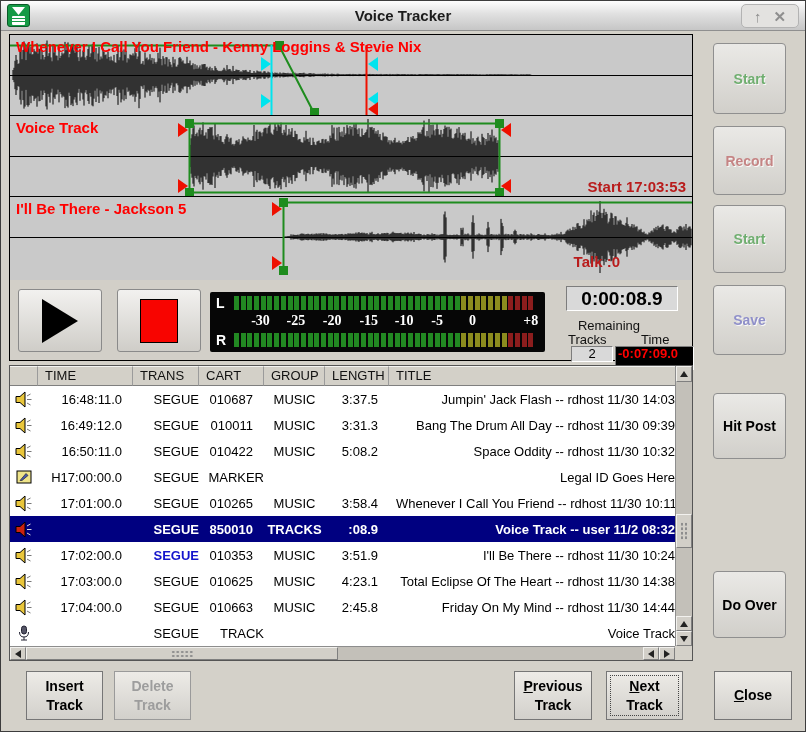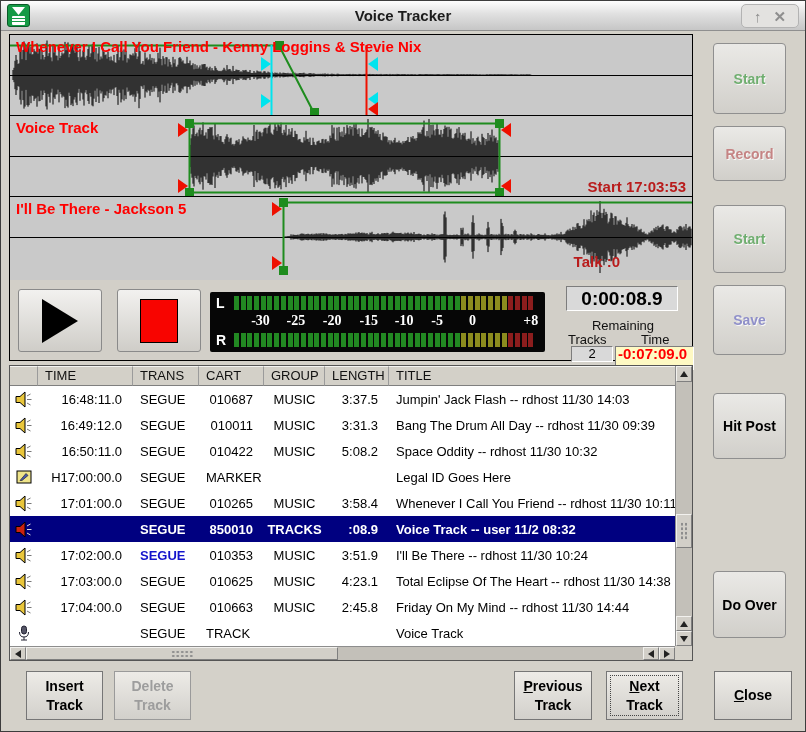--- a/index.html
+++ b/index.html
@@ -55,49 +55,49 @@
   #meter-l-label { top:3px; } #meter-r-label { top:40px; }
   .seg-row { position:absolute; left:24px; width:305px; height:14px; display:flex; }
   #meter-l-segs { top:4px; } #meter-r-segs { top:41px; }
   .seg { width:5px; height:14px; margin-right:1.7px; flex:none; }
   #meter-scale { position:absolute; left:24px; top:21px; width:305px; height:16px; }
   #meter-scale span { position:absolute; transform:translateX(-50%); color:#fff; font-weight:bold; font-size:14px;font-family:Liberation Serif, serif; }
   #elapsed { position:absolute; left:556px; top:6px; width:112px; height:25px;
     background:#d9d9d9; border-top:1px solid #7d7d7d; border-left:1px solid #7d7d7d;
     border-bottom:1px solid #fff; border-right:1px solid #fff;
     text-align:center; line-height:23px; font-weight:bold; font-size:19px; color:#000; }
-  #remaining-label { position:absolute; left:548px; top:38px; width:130px; text-align:center; font-size:13px; color:#111; }
+  #remaining-label { position:absolute; left:534px; top:38px; width:130px; text-align:center; font-size:13px; color:#111; }
   .rem-col-label { position:absolute; top:52px; font-size:13px; color:#111; }
   #rem-tracks-label { left:558px; } #rem-time-label { left:631px; }
   #rem-tracks-value { position:absolute; left:561px; top:66px; width:42px; height:16px;
     background:#d9d9d9; border-top:1px solid #7d7d7d; border-left:1px solid #7d7d7d;
     border-bottom:1px solid #fff; border-right:1px solid #fff;
     text-align:center; font-size:13px; line-height:14px; color:#000; }
   #rem-time-value { position:absolute; left:605px; top:66px; width:79px; height:24px;
-    background:#fef9c3; border-top:1px solid #7d7d7d; border-left:1px solid #7d7d7d;
+    background:#000000; border-top:1px solid #7d7d7d; border-left:1px solid #7d7d7d;
     border-bottom:1px solid #fff; border-right:1px solid #fff; overflow:hidden;
-    font-size:15px; font-weight:bold; line-height:14px; color:#f00; white-space:nowrap; padding-left:2px; }
+    font-size:13px; font-weight:bold; line-height:14px; color:#f00; white-space:nowrap; padding-left:2px; }
 
   
   #log { position:absolute; left:8px; top:364px; width:684px; height:296px;
     border:1px solid #555; background:#fff; }
   #log-header { display:flex; height:20px; }
   .hcell { background:#d3d0c8; border-right:1px solid #9b9b9b; border-bottom:1px solid #7f7f7f;
     border-top:1px solid #f4f4f2; font-size:13px; color:#111; line-height:18px; padding-left:7px;
     overflow:hidden; white-space:nowrap; }
   .c0{width:28px;flex:none;} .c1{width:95px;flex:none;} .c2{width:66px;flex:none;}
   .c3{width:65px;flex:none;} .c4{width:61px;flex:none;} .c5{width:64px;flex:none;} .c6{flex:1;}
   #log-body { position:absolute; left:0; top:20px; right:17px; bottom:14px; overflow:hidden; }
   .lrow { display:flex; height:26px; align-items:center; background:#fff; font-size:13px; color:#000; }
   .lrow.selected { background:#000080; color:#fff; font-weight:bold; }
   .cell { overflow:hidden; white-space:nowrap; }
   .cell.icon { display:flex; justify-content:center; }
   .cell.r { text-align:right; padding-right:11px; }
   .cell.ctr { text-align:center; }
-  .cell.l { padding-left:7px; }
+  .cell.l { padding-left:7px;text-align:right; }
   .trans-blue { color:#1414cc; font-weight:bold; }
 
   
   .sb-btn { position:absolute; background:#d2cfc8; border:1px solid; border-color:#f2f1ee #7f7f7f #7f7f7f #f2f1ee;
     display:flex; align-items:center; justify-content:center; }
   .arr { width:0; height:0; }
   .arr.up { border-left:4px solid transparent; border-right:4px solid transparent; border-bottom:6px solid #222; }
   .arr.dn { border-left:4px solid transparent; border-right:4px solid transparent; border-top:6px solid #222; }
   .arr.lf { border-top:4px solid transparent; border-bottom:4px solid transparent; border-right:6px solid #222; }
   .arr.rt { border-top:4px solid transparent; border-bottom:4px solid transparent; border-left:6px solid #222; }
@@ -121,21 +121,21 @@
     background-size:4.5px 4px; }
   #sb-corner { position:absolute; right:0; bottom:0; width:17px; height:14px; background:#d4d1c9; }
 
   
   .side-btn { position:absolute; left:712px; width:73px;
     background:linear-gradient(#eae9e6,#d1cfca); border:1px solid #8f8f8f; border-radius:4px;
     display:flex; align-items:center; justify-content:center;
     font-weight:bold; font-size:14px; cursor:default; }
   .side-btn.dis { text-shadow:1px 1px 0 rgba(255,255,255,.85); }
   #btn-start1 { top:42px; height:71px; color:#6fae6f; }
-  #btn-record { top:125px; height:55px; color:#c58484; }
+  #btn-record { top:125px; height:69px; color:#c58484; }
   #btn-start2 { top:204px; height:68px; color:#6fae6f; }
   #btn-save   { top:284px; height:70px; color:#8f8fc9; }
   #btn-hitpost{ top:392px; height:66px; color:#000; }
   #btn-doover { top:570px; height:67px; color:#000; }
   .bot-btn { position:absolute; top:670px; height:49px;
     background:linear-gradient(#edebe7,#d2d0cb); border:1px solid #767676;
     display:flex; flex-direction:column; align-items:center; justify-content:center;
     font-weight:bold; font-size:14px; line-height:1.35; color:#000; cursor:default; }
   #btn-insert { left:25px; width:77px; }
   #btn-delete { left:113px; width:77px; color:#9d9d9d; border-color:#9a9a9a; }

